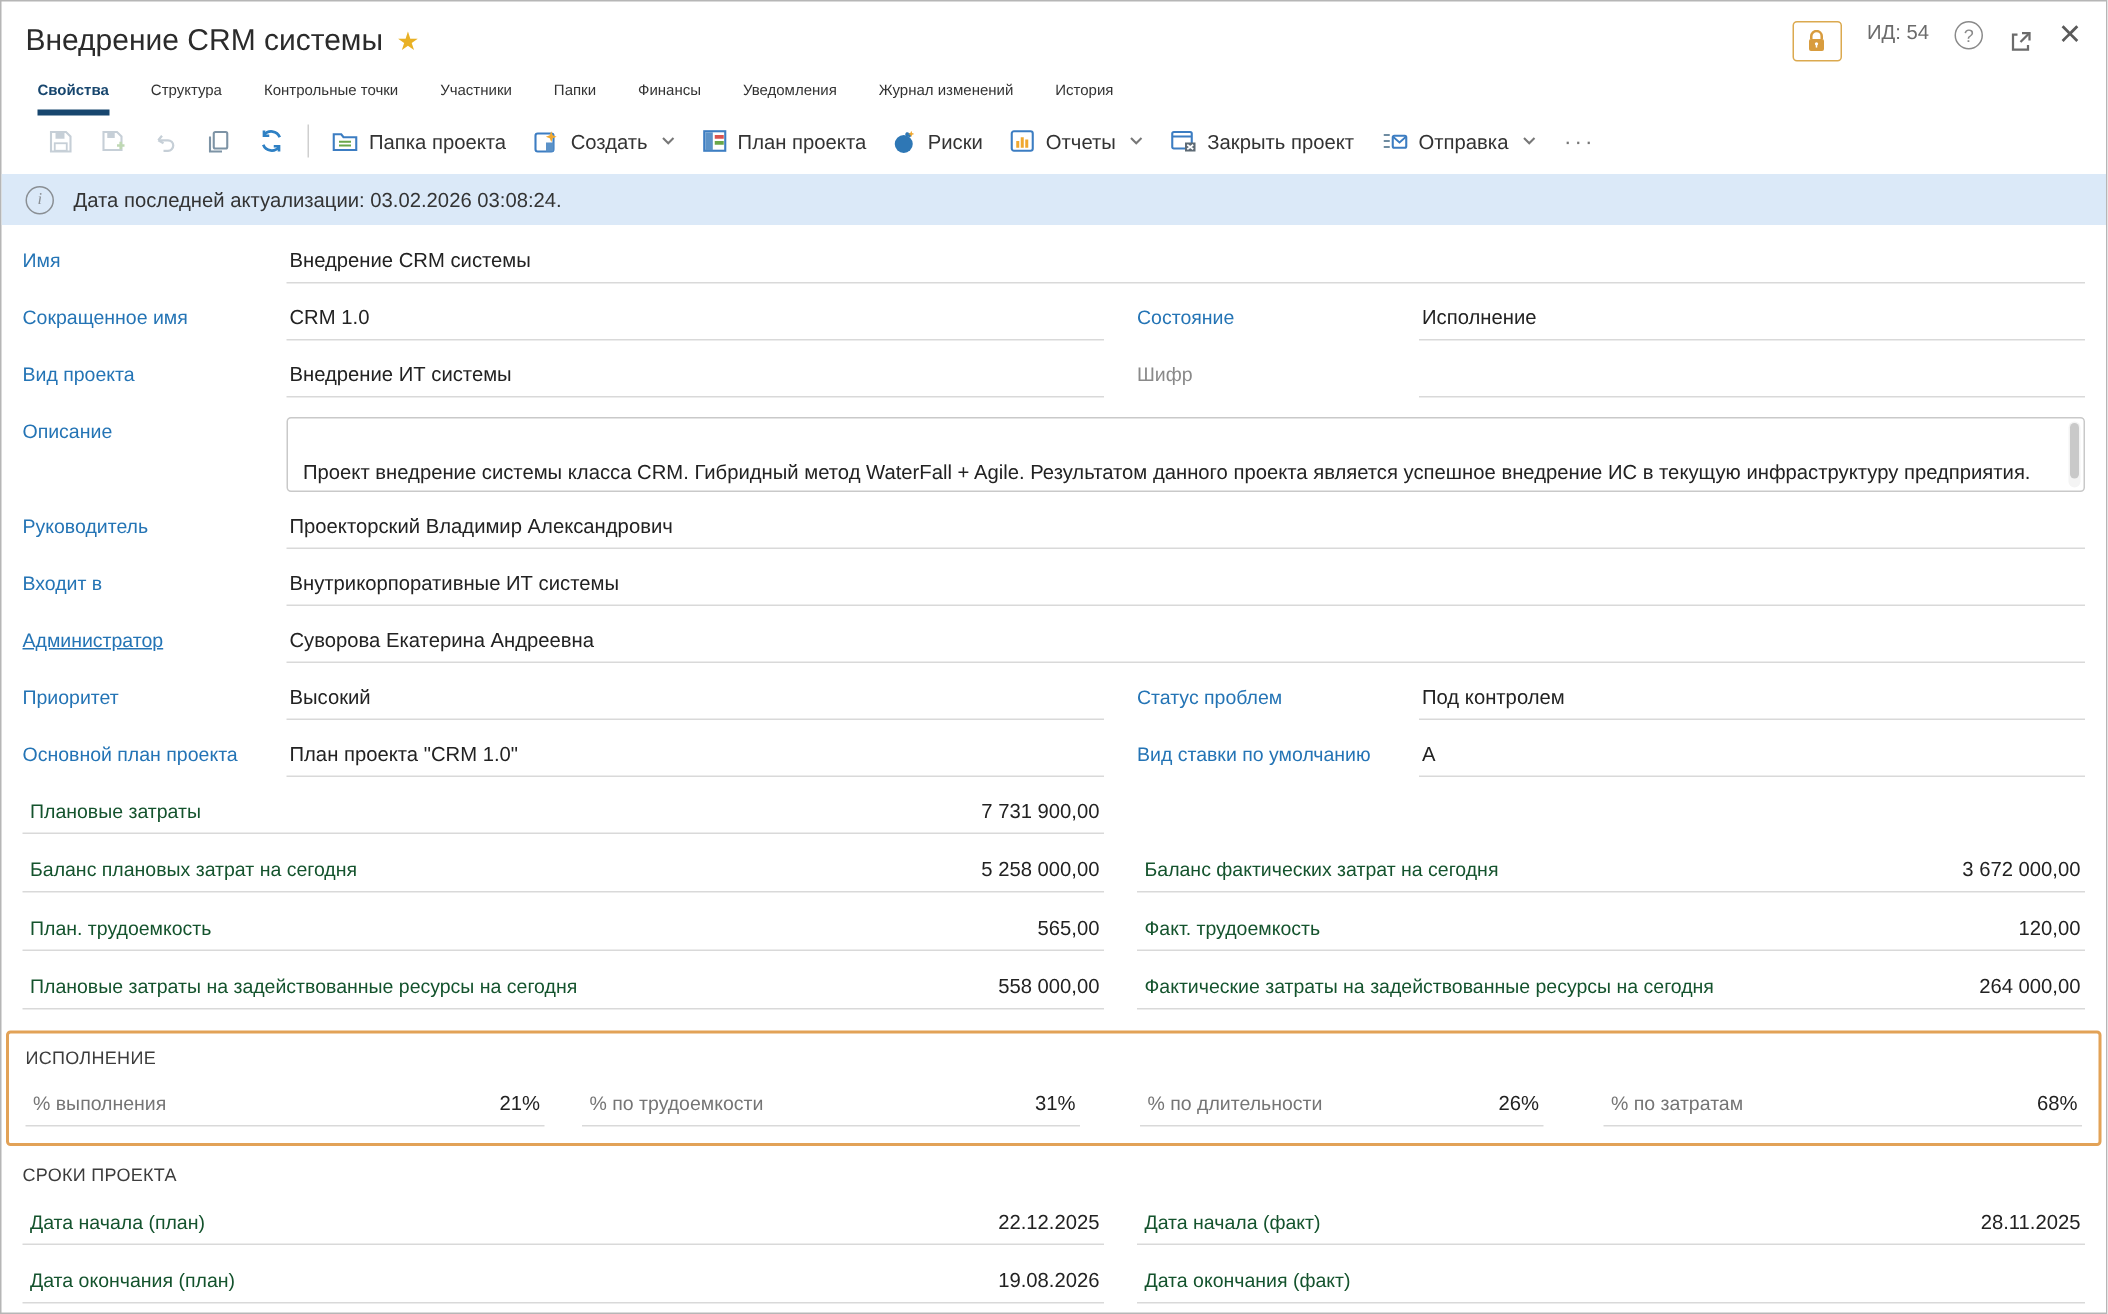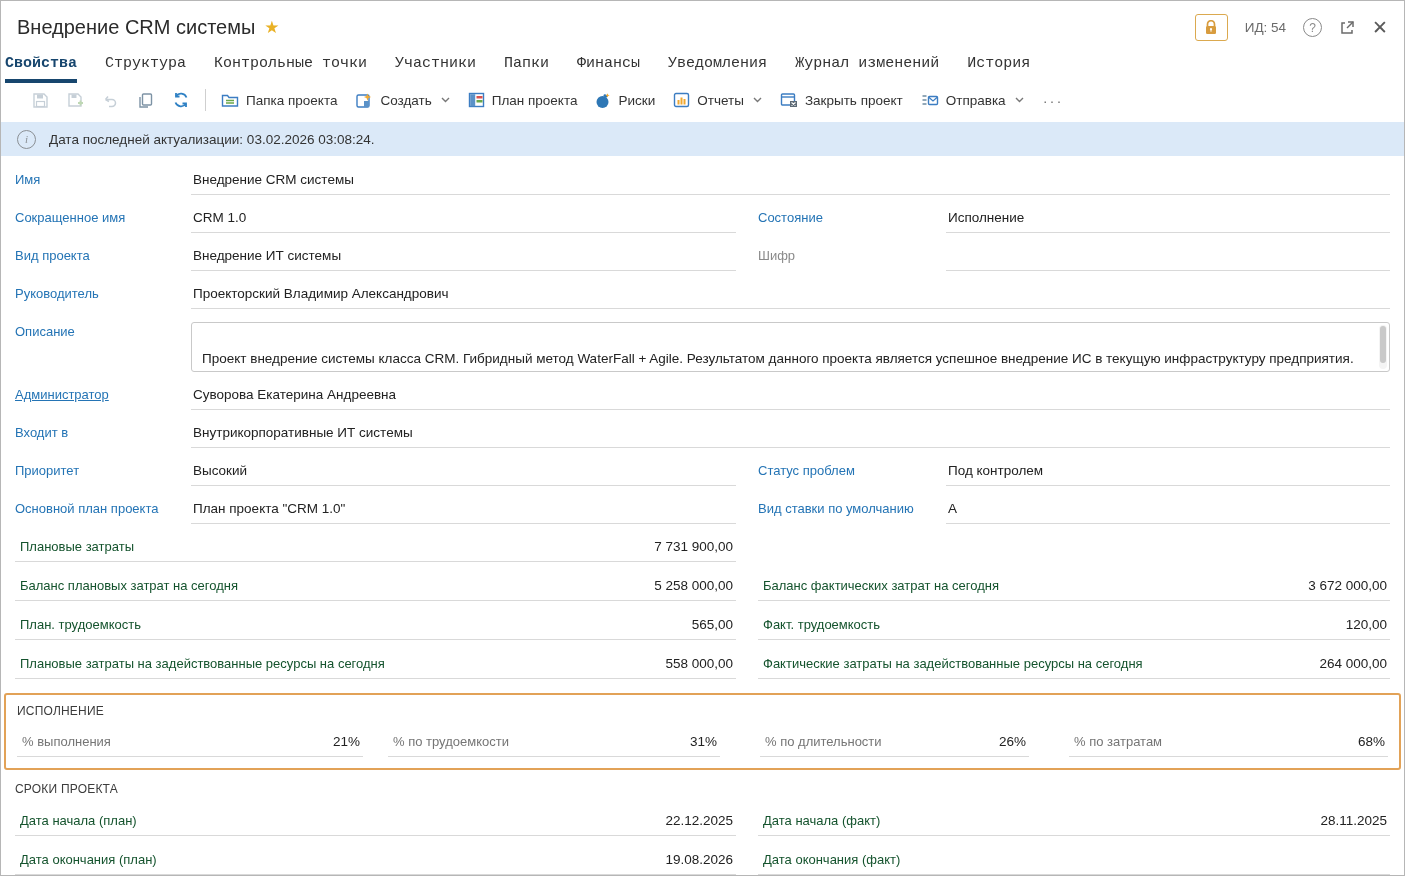--- a/index.html
+++ b/index.html
@@ -11,34 +11,34 @@
     margin: 0 auto;
     background: #fff;
     border: 1px solid #b6b6b6;
     overflow: hidden;
     color: #222;
   }
   
   .hdr { display:flex; align-items:center; padding: 13px 16px 0 16px; }
   .hdr-title { font-size: 20px; font-weight: 400; color: #2b2b2b; }
   .hdr-star { font-size: 17px; color: #e9b125; margin-left: 9px; }
-  .hdr-right { margin-left:auto; display:flex; align-items:center; gap:17px; color:#6b6b6b; }
+  .hdr-right { margin-left:auto; display:flex; gap:17px; color:#6b6b6b; }
   .lock-btn {
     width: 33px; height: 27px; border: 1px solid #dba94f; border-radius: 3px;
     display:flex; align-items:center; justify-content:center; background:#fff; cursor:pointer;
   }
   .id-badge { font-size: 13.5px; color:#6b6b6b; }
   .help-btn {
     width: 19px; height: 19px; border: 1.6px solid #8a8a8a; border-radius: 50%;
     font-size: 12px; display:flex; align-items:center; justify-content:center; color:#8a8a8a; cursor:pointer;
   }
   .icon-btn { cursor:pointer; display:flex; align-items:center; }
   .close-x { font-size: 19px; color:#5a5a5a; line-height: 1; cursor:pointer; }
   
-  .tabs { display:flex; gap: 28px; padding: 14px 16px 0 4px; font-size: 15px; font-family: Liberation Mono, monospace; }
+  .tabs { display:flex; gap: 28px; padding: 14px 16px 0 24px; font-size: 10px; }
   .tab { color:#333; padding-bottom: 11px; cursor:pointer; white-space:nowrap; }
   .tab.active { color:#17466e; font-weight:bold; border-bottom: 4px solid #17466e; padding-bottom: 7px; }
   
   .toolbar { display:flex; align-items:center; padding: 3px 8px 5px 22px; font-size: 13.5px; color:#333; }
   .tbtn { display:flex; align-items:center; gap: 7px; padding: 5px 9px; border-radius:2px; cursor:pointer; white-space:nowrap; }
   .tbtn.disabled { opacity:.95; cursor:default; }
   .tsep { width:1px; height:22px; background:#cfcfcf; margin: 0 6px; }
   .chev { margin-left: 2px; }
   .more-dots { font-size: 15px; color:#777; letter-spacing: 2px; padding: 0 10px; cursor:pointer; }
   
@@ -299,41 +299,41 @@
         <div class="flabel">Вид проекта</div>
         <div class="fvalue">Внедрение ИТ системы</div>
       </div>
       <div class="cright">
         <div class="flabel muted">Шифр</div>
         <div class="fvalue"></div>
       </div>
     </div>
 
     <div class="frow">
-      <div class="flabel">Руководитель</div>
-      <div class="fvalue">Проекторский Владимир Александрович</div>
-    </div>
-
-    <div class="frow">
       <div class="flabel">Описание</div>
       <div class="textarea">
         <span>Проект внедрение системы класса CRM. Гибридный метод WaterFall + Agile. Результатом данного проекта является успешное внедрение ИС в текущую инфраструктуру предприятия.
 В рамках данного проекта учитываются  CAPEX инвестиции на услуги и ПО.</span>
         <div class="vscroll"><div class="thumb"></div></div>
       </div>
     </div>
 
     <div class="frow">
-      <div class="flabel link">Администратор</div>
-      <div class="fvalue">Суворова Екатерина Андреевна</div>
+      <div class="flabel">Руководитель</div>
+      <div class="fvalue">Проекторский Владимир Александрович</div>
     </div>
 
     <div class="frow">
       <div class="flabel">Входит в</div>
       <div class="fvalue">Внутрикорпоративные ИТ системы</div>
+    </div>
+
+    <div class="frow">
+      <div class="flabel link">Администратор</div>
+      <div class="fvalue">Суворова Екатерина Андреевна</div>
     </div>
 
     <div class="cols frow">
       <div class="cleft">
         <div class="flabel">Приоритет</div>
         <div class="fvalue">Высокий</div>
       </div>
       <div class="cright">
         <div class="flabel">Статус проблем</div>
         <div class="fvalue">Под контролем</div>

